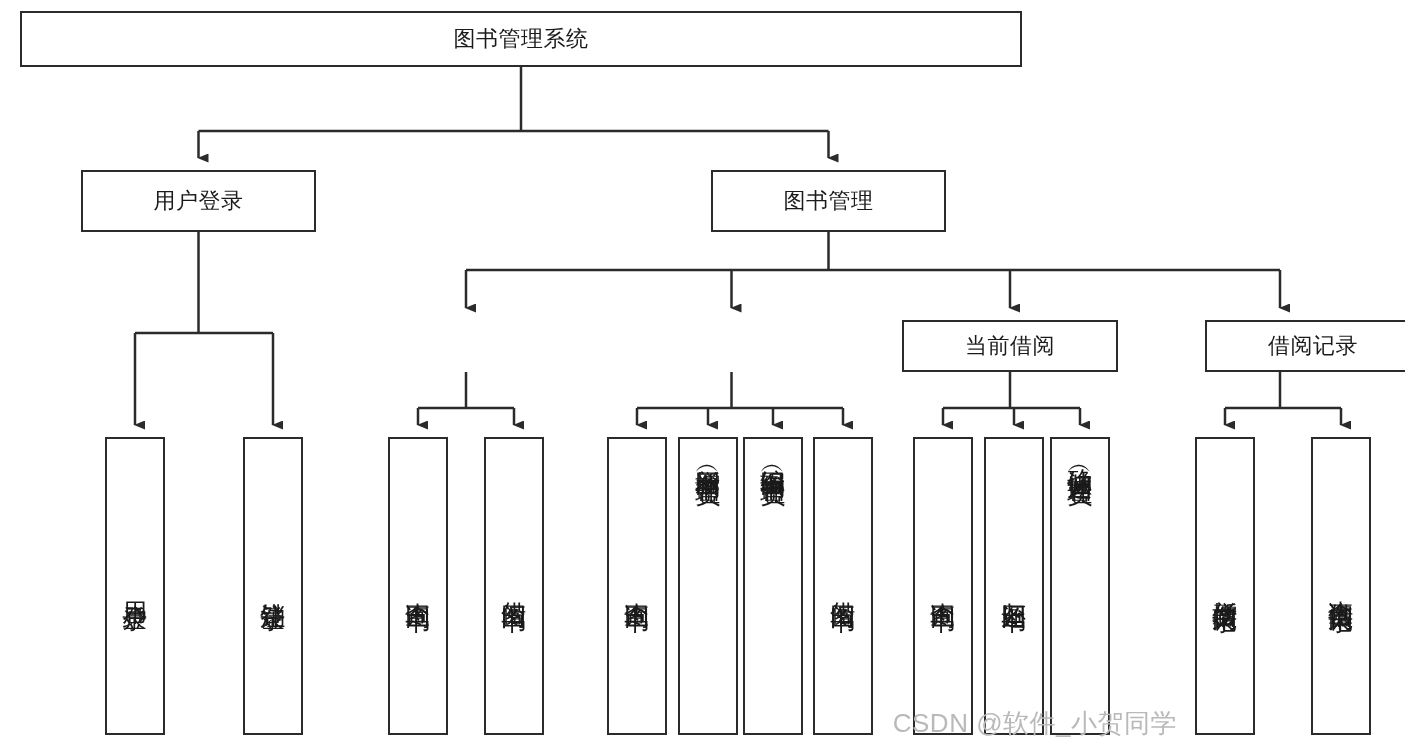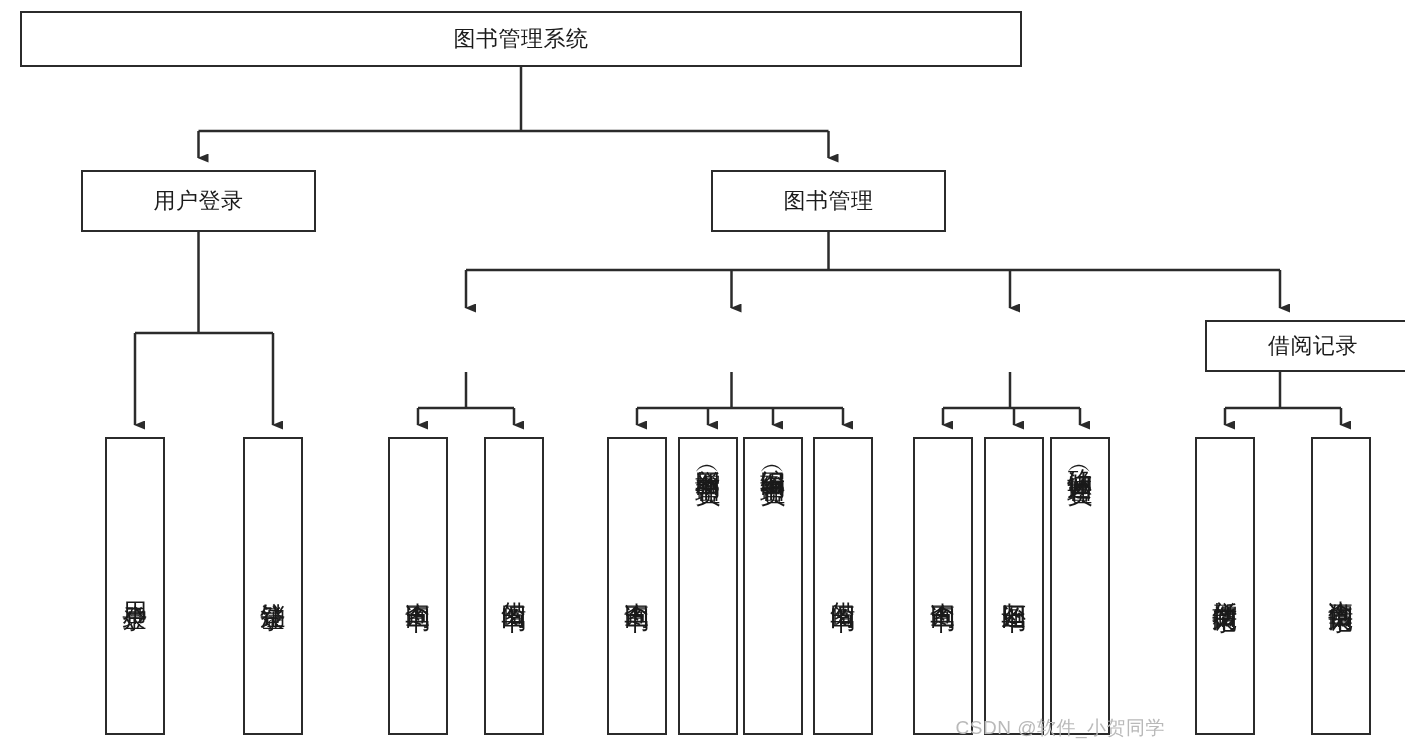--- a/index.html
+++ b/index.html
@@ -61,23 +61,23 @@
     line-height: 1.05;
     letter-spacing: 2px;
     text-align: start;
   }
   .node.vert.centered {
     align-items: center;
     padding-top: 0;
   }
   #watermark {
     position: absolute;
-    right: 12px;
+    right: 0;
     bottom: 6px;
-    font-size: 19px;
+    font-size: 26px;
     color: #b9b9b9;
     letter-spacing: 0.5px;
     white-space: nowrap;
     user-select: none;
   }
 </style>
 </head>
 <body>
 
 <div id="diagram-root">
@@ -136,20 +136,23 @@
     <span class="node-label">图书管理系统</span>
   </div>
 
   <div class="node horiz" style="left:81px; top:170px; width:235px; height:62px;">
     <span class="node-label">用户登录</span>
   </div>
   <div class="node horiz" style="left:711px; top:170px; width:235px; height:62px;">
     <span class="node-label">图书管理</span>
   </div>
 
+  <div class="node horiz" style="left:902px; top:320px; width:216px; height:52px;">
+    <span class="node-label">当前借阅</span>
+  </div>
   <div class="node horiz" style="left:1205px; top:320px; width:216px; height:52px;">
     <span class="node-label">借阅记录</span>
   </div>
 
   <div class="node vert centered" style="left:105px; top:437px; width:60px; height:298px;">
     <span class="node-label">用户登录</span>
   </div>
   <div class="node vert centered" style="left:243px; top:437px; width:60px; height:298px;">
     <span class="node-label">注销登录</span>
   </div>

